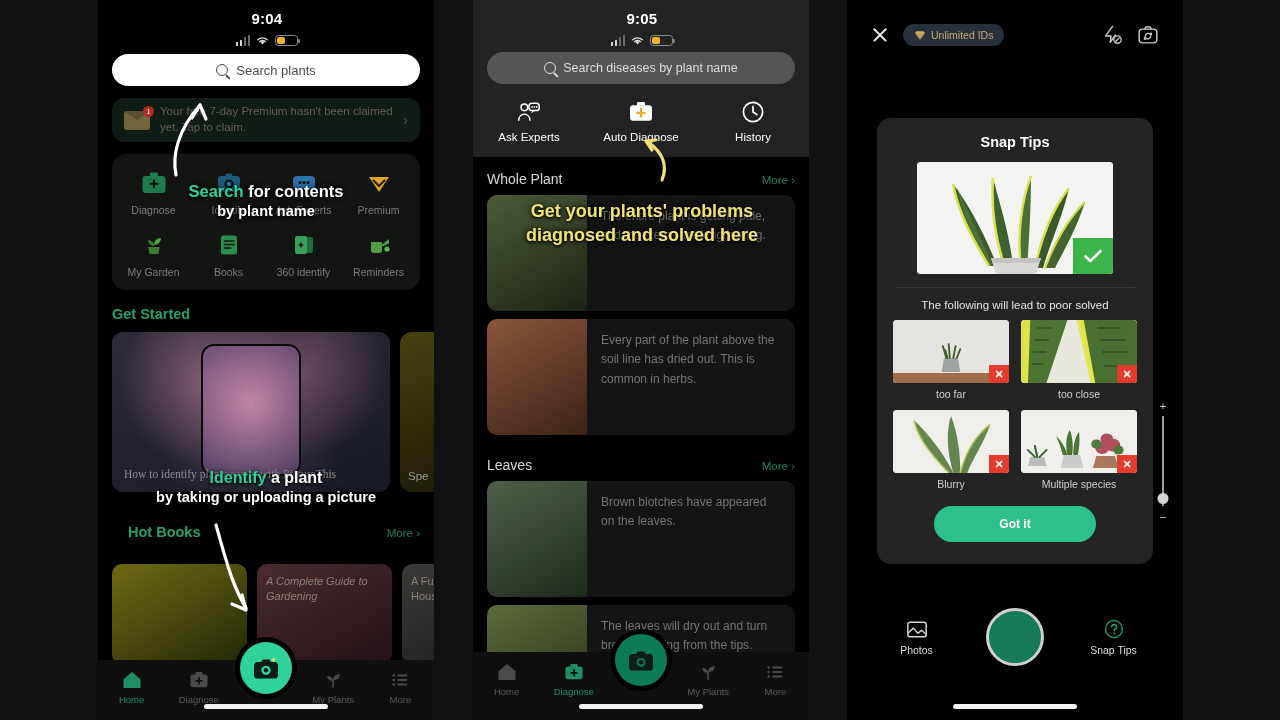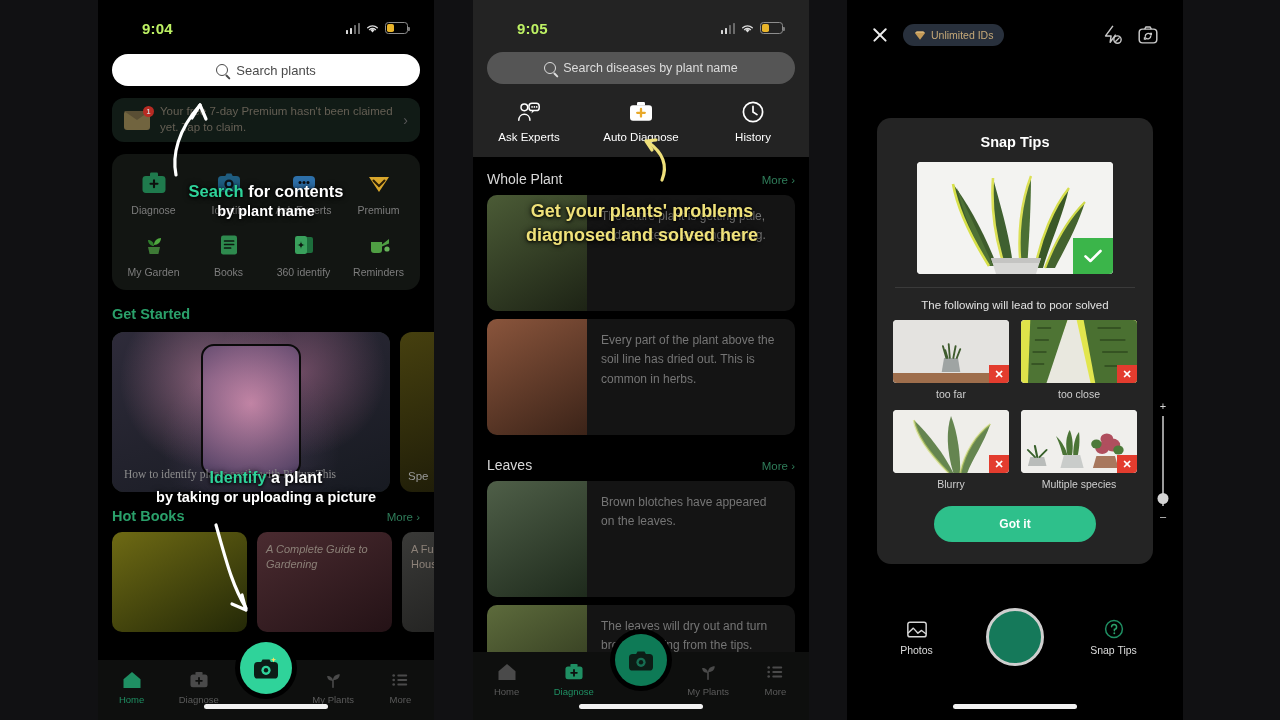--- a/index.html
+++ b/index.html
@@ -16,22 +16,23 @@
     position: absolute; top: 0; height: 720px; width: 336px;
     background: #000; overflow: hidden;
   }
   #phone1 { left: 98px; }
   #phone2 { left: 473px; }
   #phone3 { left: 847px; }
 
   
   .statusbar {
     height: 46px; display: flex; align-items: center;
-    justify-content: space-between; padding: 10px 26px 0 44px;
-    color: #bef264;
+    justify-content: space-between; padding: 10px 26px 0 28px;
+    color: #ffffff;
+    flex-direction: column;
   }
   .sb-time { font-size: 15px; font-weight: 700; letter-spacing: .2px; }
   .sb-right { display: flex; align-items: center; gap: 5px; }
   .sig { display: flex; align-items: flex-end; gap: 1.5px; height: 11px; }
   .sig i { display: block; width: 2.5px; background: #d8d8d8; border-radius: .5px; }
   .sig i:nth-child(1){height:4px;} .sig i:nth-child(2){height:6px;}
   .sig i:nth-child(3){height:8.5px;background:#6a6a6a;} .sig i:nth-child(4){height:11px;background:#6a6a6a;}
   .batt { width:23px;height:11.5px;border:1.3px solid #8d8d8d;border-radius:3.4px;position:relative;padding:1.2px; }
   .batt::after{content:"";position:absolute;right:-3px;top:3.4px;width:1.8px;height:4px;background:#7a7a7a;border-radius:0 1px 1px 0;}
   .batt b{display:block;height:100%;width:38%;background:#e8b42a;border-radius:1.8px;}
@@ -311,21 +312,21 @@
           <div class="gs-hero"></div>
           <div class="gs-phone"></div>
           <div class="gs-caption">How to identify plants easily with PictureThis</div>
         </div>
         <div class="gs-card2">
           <div class="gs-cap2">Spe</div>
         </div>
       </div>
 
       <div class="sect-head">
-        <div class="sect-title" style="margin:0">Hot Books</div>
+        <div class="sect-title" style="margin:16px">Hot Books</div>
         <div class="more"><span>More</span> ›</div>
       </div>
 
       <div class="hb-row">
         <div class="hb hb1">
           <div class="hb-t"></div>
         </div>
         <div class="hb hb2">
           <div class="hb-t">A Complete Guide to Gardening</div>
         </div>

